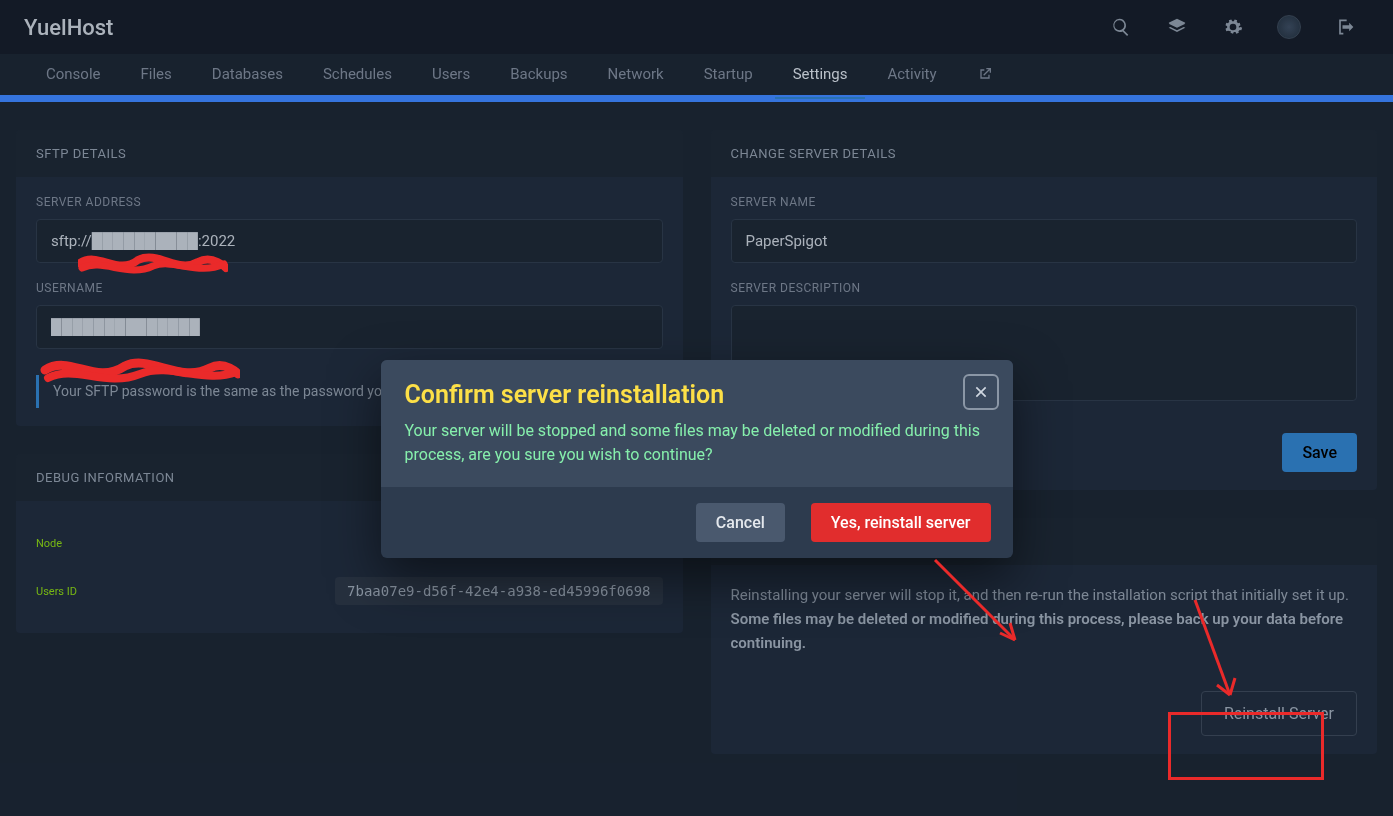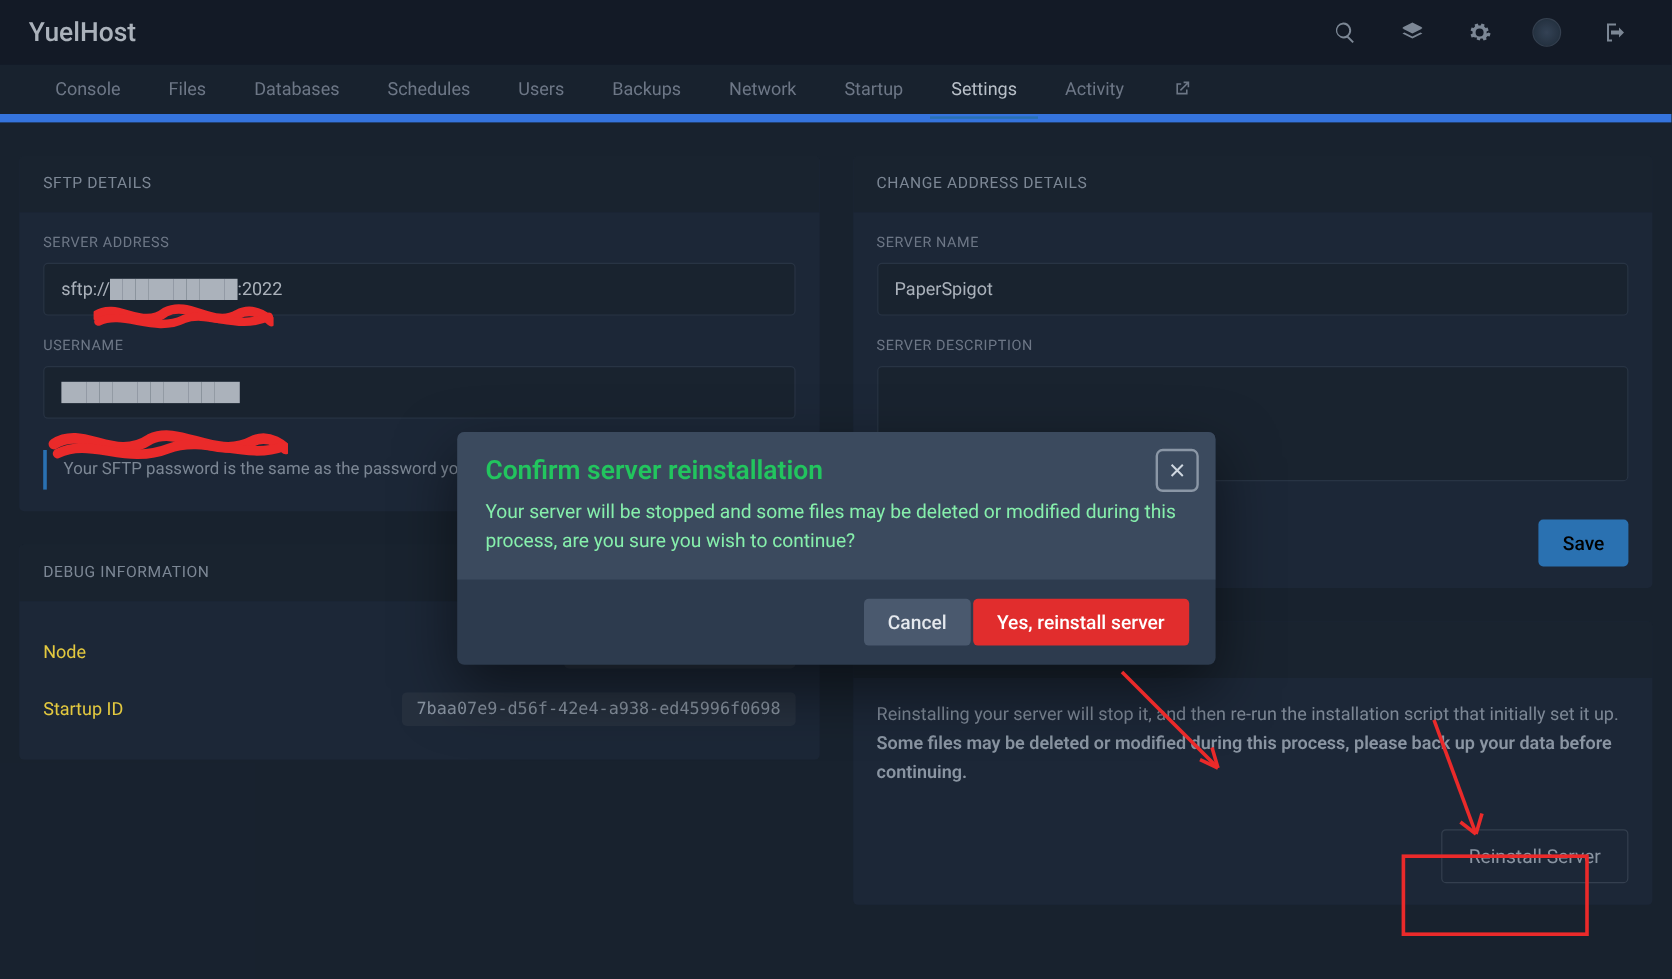--- a/index.html
+++ b/index.html
@@ -20,38 +20,38 @@
   .card-header{background:#1c2735;padding:16px 20px;font-size:13px;letter-spacing:.5px;color:#8b97a6}
   .card-body{padding:18px 20px}
   .fld-label{font-size:12px;letter-spacing:.5px;color:#7a8596;margin-bottom:10px;display:block}
   .fld-input{width:100%;background:#1c2735;border:1px solid #2d3a4c;border-radius:4px;padding:12px 14px;color:#bfc7d1;font-size:15px;margin-bottom:18px}
   .fld-textarea{width:100%;height:96px;background:#1c2735;border:1px solid #2d3a4c;border-radius:4px;padding:12px 14px;color:#bfc7d1;font-size:15px;resize:none;margin-bottom:18px}
   .note{border-left:3px solid #2f7ec6;padding:6px 0 6px 14px;color:#8b97a6;font-size:14px;line-height:1.5;margin-top:8px}
   .btn{padding:10px 20px;border:none;border-radius:4px;font-size:16px;font-weight:500;cursor:pointer}
   .btn-primary{background:#2f7ec6;color:#000000}
   .save-row{display:flex;justify-content:flex-end;margin-top:10px}
   .debug-row{display:flex;align-items:center;padding:10px 0}
-  .debug-label{flex:1;color:#fde047;font-size:15px}
+  .debug-label{flex:1;color:#84cc16;font-size:11px}
   .debug-val{background:#2b3646;padding:6px 12px;border-radius:4px;font-family:ui-monospace,Menlo,Consolas,monospace;font-size:14px;color:#98a4b3}
   .reinstall-text{color:#8b97a6;font-size:15px;line-height:1.6;margin-bottom:36px}
   .reinstall-text .bold{color:#9aa6b5;font-weight:600}
   .reinstall-btn-wrap{display:flex;justify-content:flex-end}
   .reinstall-btn{background:transparent;border:1px solid #3a4758;color:#9aa6b5;padding:12px 22px;font-size:16px;border-radius:4px;cursor:pointer}
   .red-box{position:absolute;border:3px solid #ea2a2a;pointer-events:none}
   .red-scribble{position:absolute;pointer-events:none}
   .red-arrow{position:absolute;pointer-events:none}
   
   .modal-overlay{position:absolute;inset:0;background:rgba(0,0,0,.1);display:flex;align-items:flex-start;justify-content:center;padding-top:360px}
   .modal{width:632px;background:#2d3b4e;border-radius:6px;overflow:hidden;box-shadow:0 20px 50px rgba(0,0,0,.5)}
   .modal-head{background:#3b4a5e;padding:20px 24px;position:relative}
-  .modal-title{color:#22c55e;font-size:22px;font-weight:600;margin-bottom:10px}
+  .modal-title{color:#fde047;font-size:25px;font-weight:600;margin-bottom:10px}
   .modal-desc{color:#86efac;font-size:16px;line-height:1.5}
   .modal-close{position:absolute;top:14px;right:14px;width:36px;height:36px;border:2px solid #8b97a6;border-radius:6px;display:flex;align-items:center;justify-content:center;cursor:pointer;background:#3b4a5e}
   .modal-close svg{width:16px;height:16px;stroke:#cfd7e0;stroke-width:2.5;fill:none}
-  .modal-foot{padding:16px 22px;display:flex;justify-content:flex-end;gap:2px}
+  .modal-foot{padding:16px 22px;display:flex;justify-content:flex-end;gap:26px}
   .btn-muted{background:#4a596e;color:#e4e8ed}
   .btn-danger{background:#e12d2d;color:#fff}
 </style>
 </head>
 <body>
 
 <div class="topbar">
   <div class="brand">YuelHost</div>
   <div class="spacer"></div>
   <div class="top-icon">
@@ -112,30 +112,30 @@
     </div>
 
     <div class="card">
       <div class="card-header">DEBUG INFORMATION</div>
       <div class="card-body">
         <div class="debug-row">
           <div class="debug-label">Node</div>
           <div class="debug-val">High Performance - 2</div>
         </div>
         <div class="debug-row">
-          <div class="debug-label">Startup ID</div>
+          <div class="debug-label">Users ID</div>
           <div class="debug-val">7baa07e9-d56f-42e4-a938-ed45996f0698</div>
         </div>
       </div>
     </div>
   </div>
 
   <div class="col">
     <div class="card">
-      <div class="card-header">CHANGE ADDRESS DETAILS</div>
+      <div class="card-header">CHANGE SERVER DETAILS</div>
       <div class="card-body">
         <label class="fld-label">SERVER NAME</label>
         <input class="fld-input" value="PaperSpigot" style="">
         <label class="fld-label">SERVER DESCRIPTION</label>
         <textarea class="fld-textarea" style=""></textarea>
         <div class="save-row">
           <button class="btn btn-primary">Save</button>
         </div>
       </div>
     </div>

